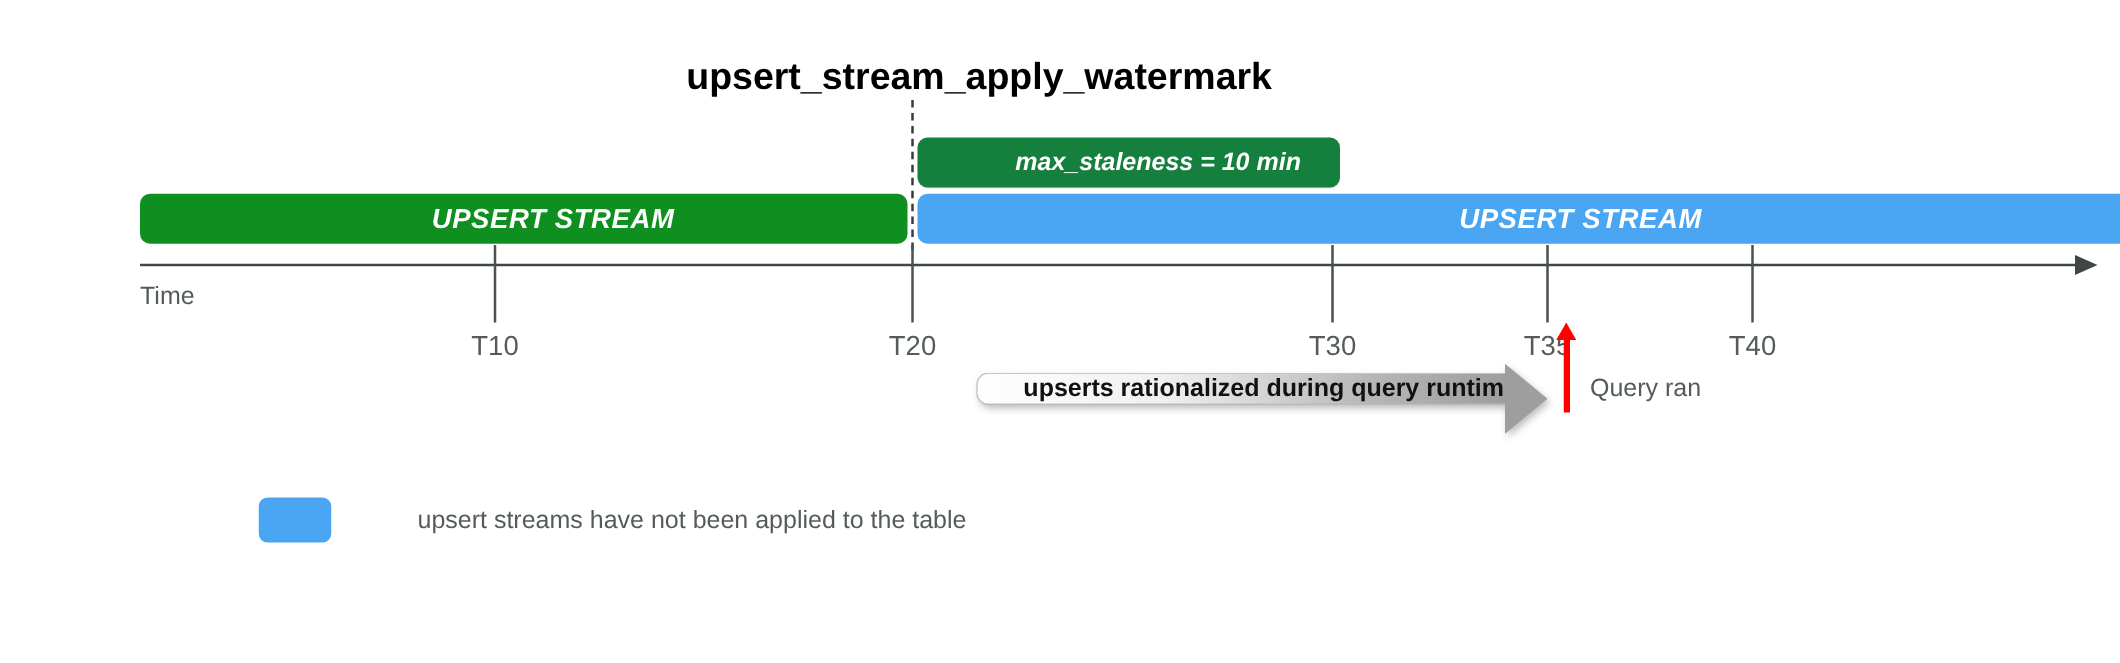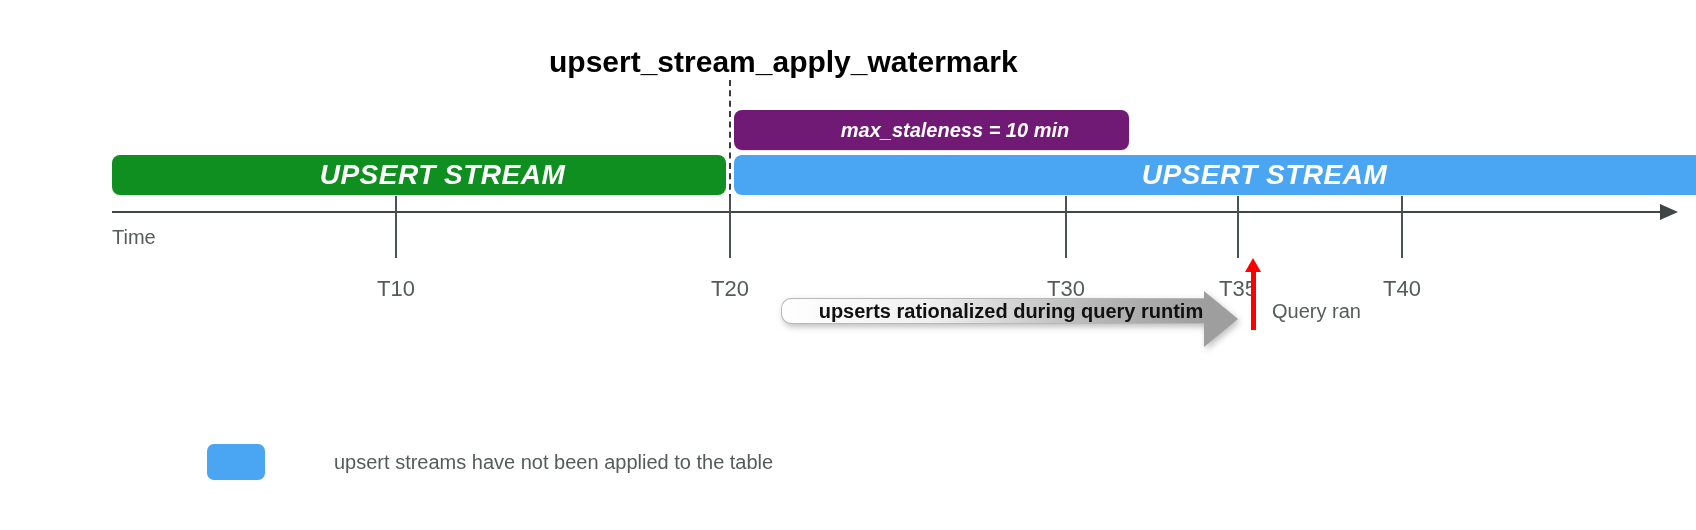--- a/index.html
+++ b/index.html
@@ -44,21 +44,21 @@
   }
 
   
   .stream-bar {
     position: absolute;
     top: 155px;
     height: 40px;
     border-radius: 8px;
     display: flex; align-items: center; justify-content: center;
     font-weight: 700; font-style: italic; color: #fff;
-    font-size: 28px;
+    font-size: 22px;
     letter-spacing: .5px;
   }
 
   
   .axis {
     position: absolute;
     left: 18px; right: 30px;
     top: 211px;
     height: 2px;
     background: #404545;
@@ -78,21 +78,21 @@
     font-size: 20px; color: #555b5b;
   }
   .tick {
     position: absolute;
     top: 196px;
     width: 2px; height: 62px;
     background: #4a5252;
   }
   .tick-label {
     position: absolute;
-    top: 276px;
+    top: 264px;
     font-size: 22px; color: #555b5b;
     transform: translateX(-50%);
   }
 
   
   .red-arrow {
     position: absolute;
     width: 5px;
     background: #ff0000;
   }
@@ -155,21 +155,21 @@
 </style>
 </head>
 <body>
 
 <div class="canvas">
 
   <div class="title">upsert_stream_apply_watermark</div>
 
   <div class="watermark-line" style="left:635px"></div>
 
-  <div class="staleness" style="left:640px;width:395px;background:#701a75">
+  <div class="staleness" style="left:640px;width:338px;background:#15803d">
     <span>max_staleness = 10 min</span>
   </div>
 
   <div class="stream-bar" style="left:18px;width:614px;background:#0f8f1f">
     <span>UPSERT STREAM</span>
   </div>
 
   <div class="stream-bar" style="left:640px;width:1014px;background:#4aa6f2">
     <span>UPSERT STREAM</span>
   </div>
@@ -193,18 +193,18 @@
   <div class="rationalize-wrap" style="left:640px;width:504px;top:298px">
     <div class="rationalize-body">
       <span>upserts rationalized during query runtime</span>
     </div>
     <div class="rationalize-head"></div>
   </div>
 
   <div class="red-arrow" style="left:1157px;top:270px;height:60px"></div>
   <div class="query-label" style="left:1178px;top:300px">Query ran</div>
 
-  <div class="legend" style="top:444px">
+  <div class="legend" style="top:398px">
     <div class="swatch" style="background:#4aa6f2"></div>
     <div class="legend-text">upsert streams have not been applied to the table</div>
   </div>
 
 </div>
 
 </body></html>

